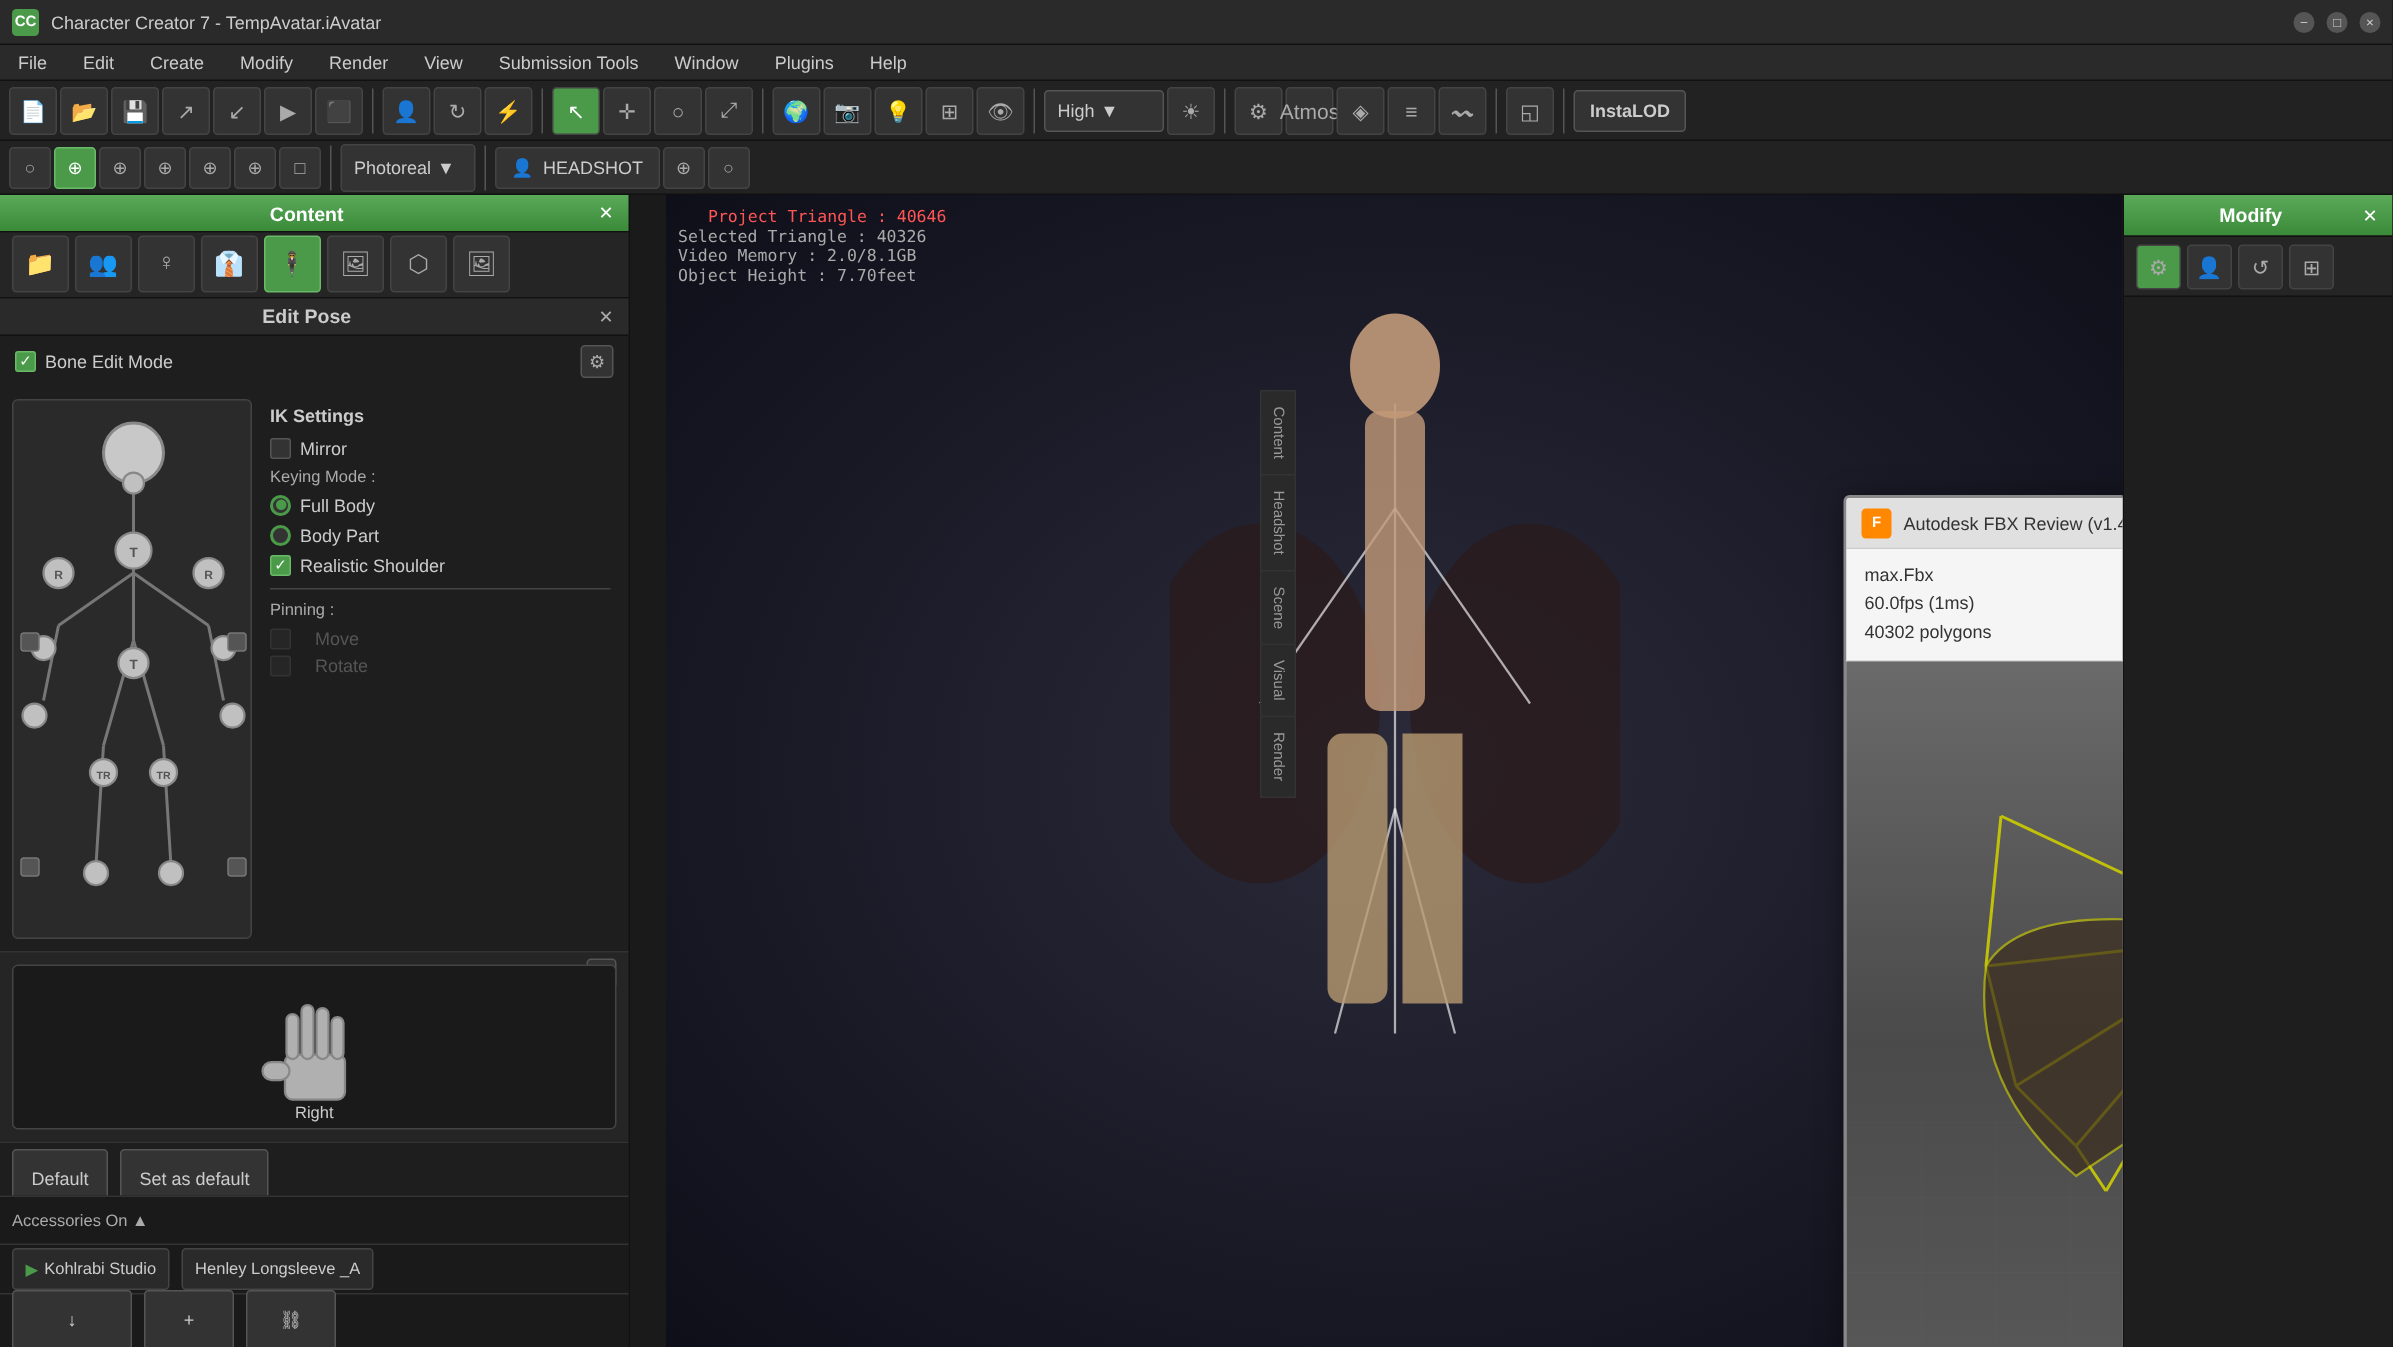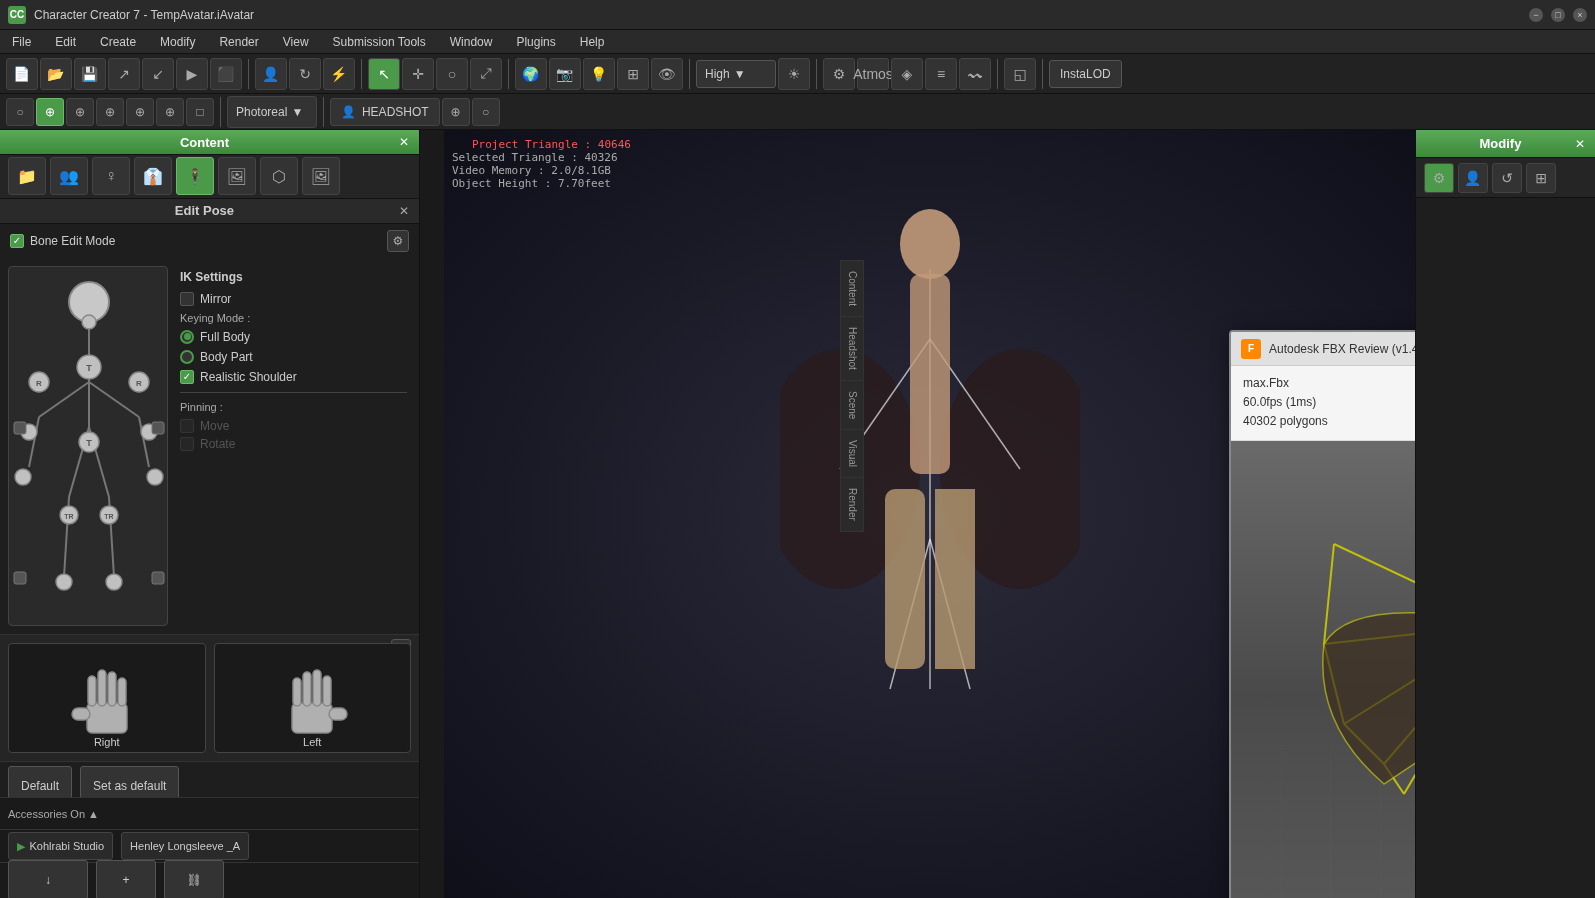--- a/index.html
+++ b/index.html
@@ -278,21 +278,21 @@
       font-size: 11px;
       margin-bottom: 6px;
     }
     .section-divider {
       height: 1px; background: #444;
       margin: 8px 0;
     }
     .pinning-section { margin-top: 8px; }
     .pinning-label { color: #aaa; font-size: 11px; margin-bottom: 6px; }
     .pinning-btn {
-      display: flex; gap: 6px;
+      display: flex; gap: 16px;
       margin-bottom: 4px;
     }
     .pinning-text-disabled { color: #555; font-size: 12px; }
 
     
     #hand-area {
       height: 130px;
       background: #252525;
       border-top: 1px solid #333;
       display: flex;
@@ -562,21 +562,21 @@
   <div class="tb-btn">☀</div>
   <div class="tb-separator"></div>
   <div class="tb-btn">⚙</div>
   <div class="tb-btn">Atmos</div>
   <div class="tb-btn">◈</div>
   <div class="tb-btn">≡</div>
   <div class="tb-btn">〰</div>
   <div class="tb-separator"></div>
   <div class="tb-btn">◱</div>
   <div class="tb-separator"></div>
-  <div style="height:28px;background:#333;border:1px solid #555;border-radius:3px;padding:0 10px;display:flex;align-items:center;cursor:pointer;color:#ccc;font-size:12px;">InstaLOD</div>
+  <div style="height:28px;background:#333;border:1px solid #555;border-radius:3px;padding:0 10px;display:flex;align-items:center;cursor:pointer;color:#ccc;font-size:12px;font-weight:bold;">InstaLOD</div>
 </div>
 
 <div id="toolbar2">
   <div class="tb2-btn">○</div>
   <div class="tb2-btn active">⊕</div>
   <div class="tb2-btn">⊕</div>
   <div class="tb2-btn">⊕</div>
   <div class="tb2-btn">⊕</div>
   <div class="tb2-btn">⊕</div>
   <div class="tb2-btn">□</div>
@@ -728,34 +728,20 @@
 
           <rect x="10" y="50" width="18" height="12" rx="6" fill="#b0b0b0" stroke="#888" stroke-width="1.5"></rect>
 
           <rect x="26" y="18" width="8" height="30" rx="4" fill="#b0b0b0" stroke="#888" stroke-width="1.5"></rect>
           <rect x="36" y="12" width="8" height="36" rx="4" fill="#b0b0b0" stroke="#888" stroke-width="1.5"></rect>
           <rect x="46" y="14" width="8" height="34" rx="4" fill="#b0b0b0" stroke="#888" stroke-width="1.5"></rect>
           <rect x="56" y="20" width="8" height="28" rx="4" fill="#b0b0b0" stroke="#888" stroke-width="1.5"></rect>
         </svg>
         <span class="hand-label">Right</span>
       </div>
-      <div class="hand-container">
-
-        <svg width="90" height="90" viewBox="0 0 90 90">
-          <rect x="25" y="45" width="40" height="30" rx="5" fill="#b0b0b0" stroke="#888" stroke-width="1.5"></rect>
-
-          <rect x="62" y="50" width="18" height="12" rx="6" fill="#b0b0b0" stroke="#888" stroke-width="1.5"></rect>
-
-          <rect x="56" y="18" width="8" height="30" rx="4" fill="#b0b0b0" stroke="#888" stroke-width="1.5"></rect>
-          <rect x="46" y="12" width="8" height="36" rx="4" fill="#b0b0b0" stroke="#888" stroke-width="1.5"></rect>
-          <rect x="36" y="14" width="8" height="34" rx="4" fill="#b0b0b0" stroke="#888" stroke-width="1.5"></rect>
-          <rect x="26" y="20" width="8" height="28" rx="4" fill="#b0b0b0" stroke="#888" stroke-width="1.5"></rect>
-        </svg>
-        <span class="hand-label">Left</span>
-      </div>
     </div>
 
     <div id="bottom-bar" style="height:36px;padding:4px 8px;display:flex;align-items:center;gap:8px;border-top:1px solid #333;background:#1e1e1e;">
       <button class="bottom-btn">Default</button>
       <button class="bottom-btn">Set as default</button>
     </div>
 
     <div style="height:36px;background:#1a1a1a;border-top:1px solid #333;display:flex;align-items:center;padding:0 8px;gap:8px;">
       <span style="color:#aaa;font-size:11px;">Accessories On ▲</span>
     </div>

